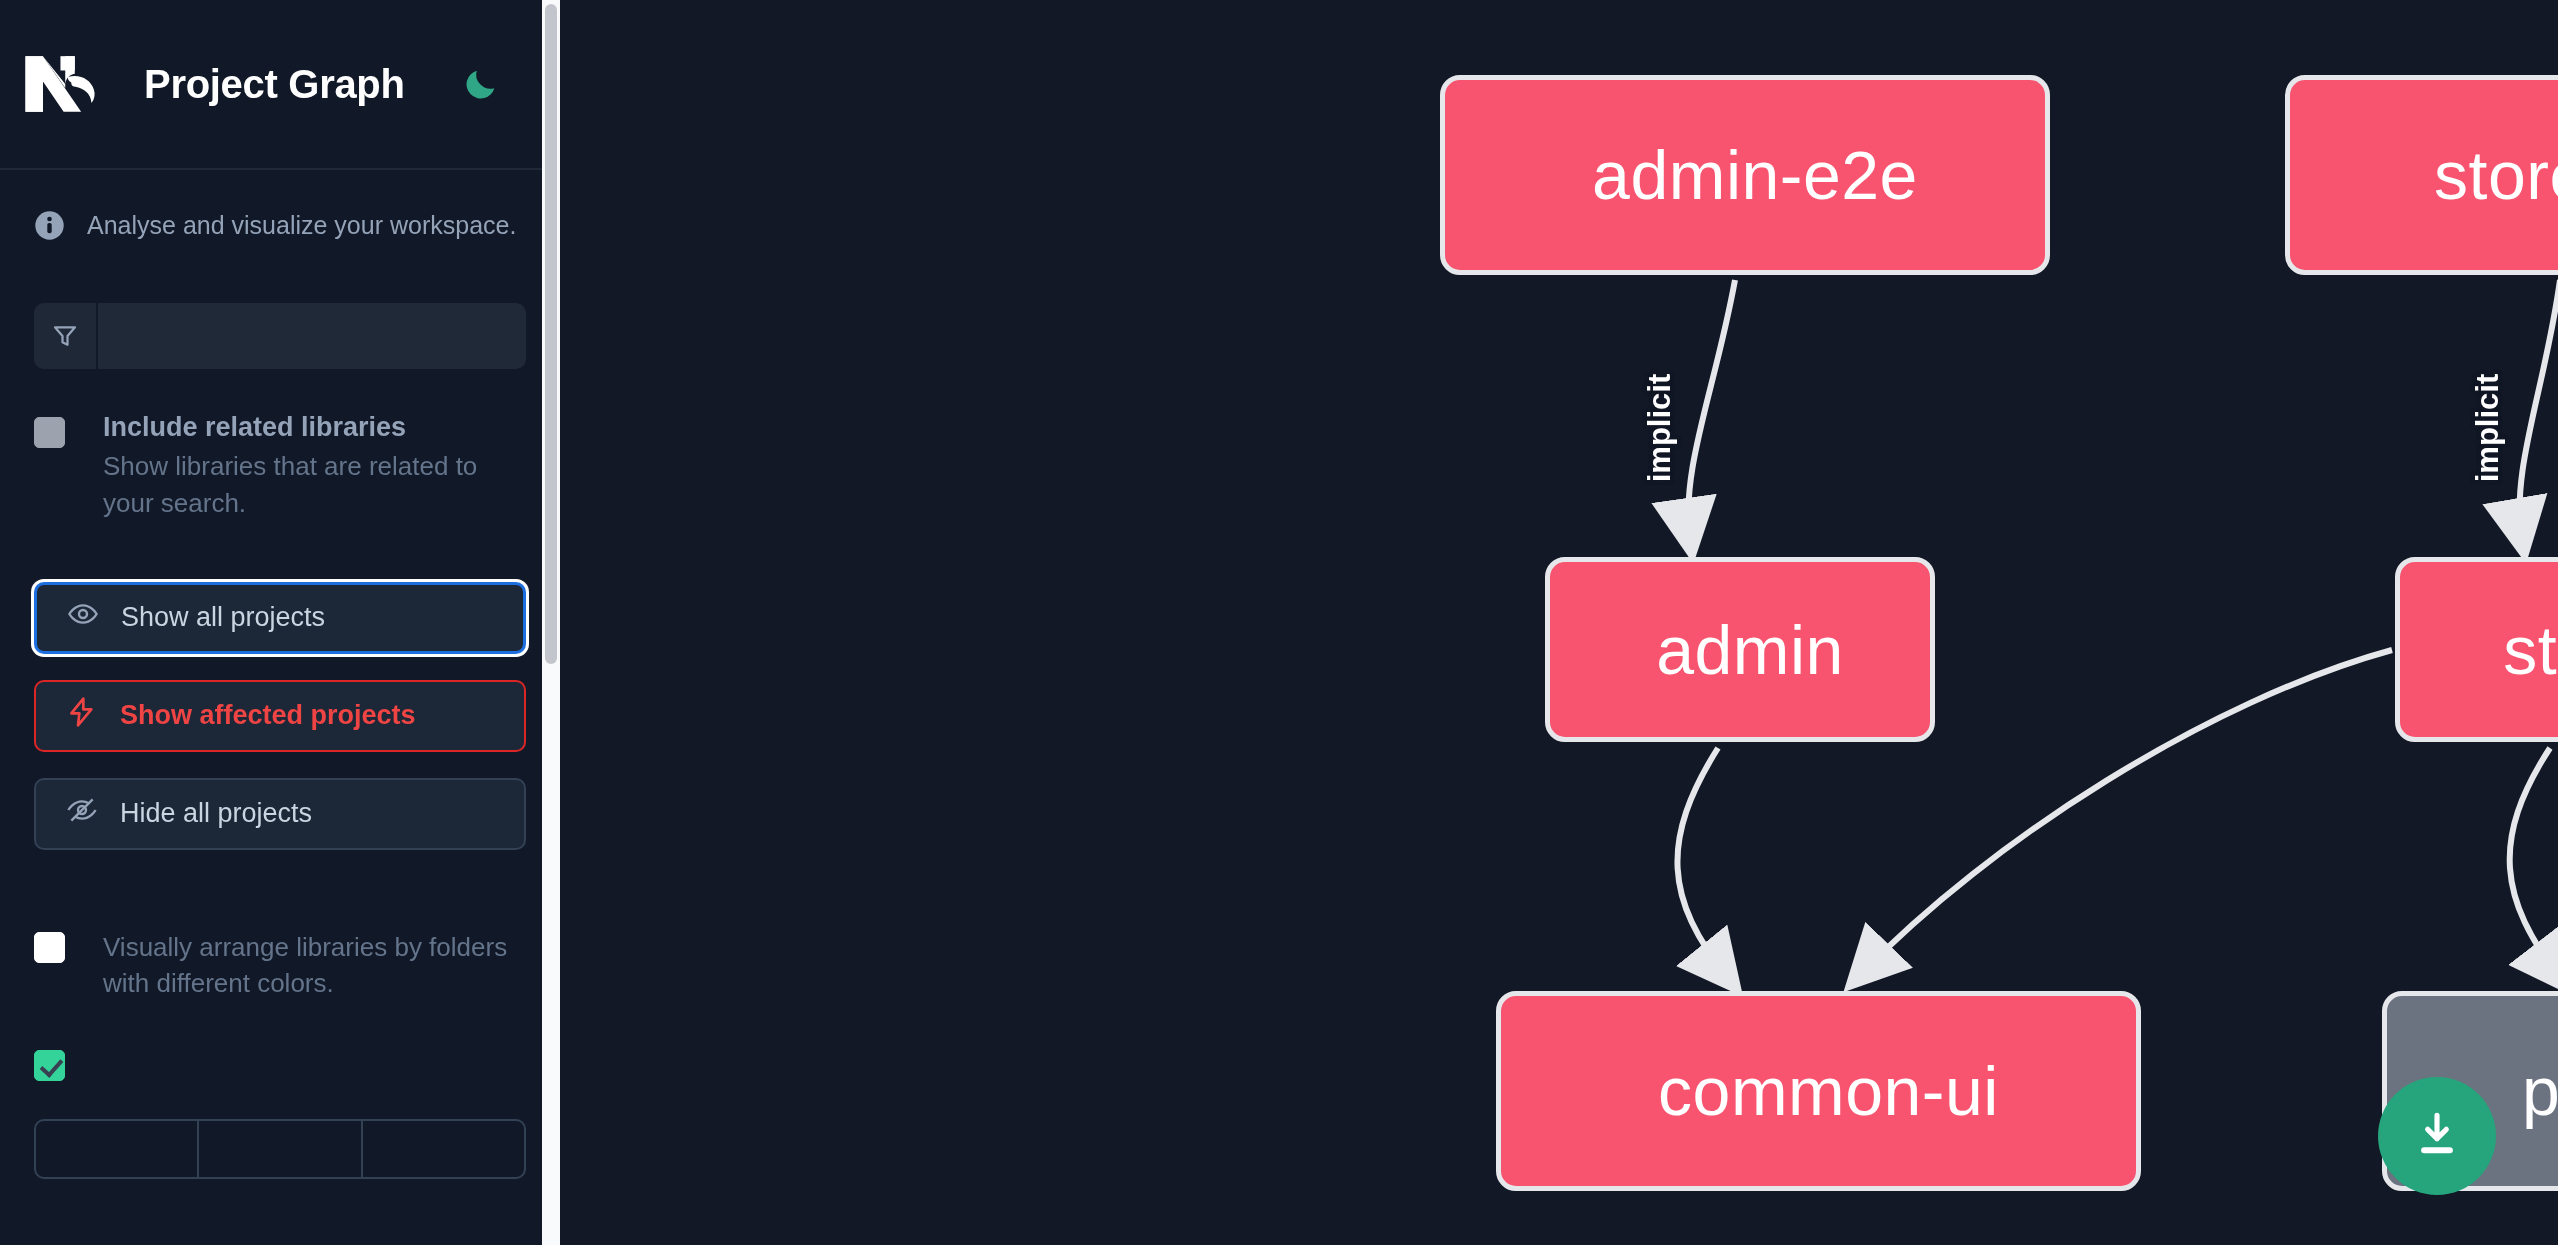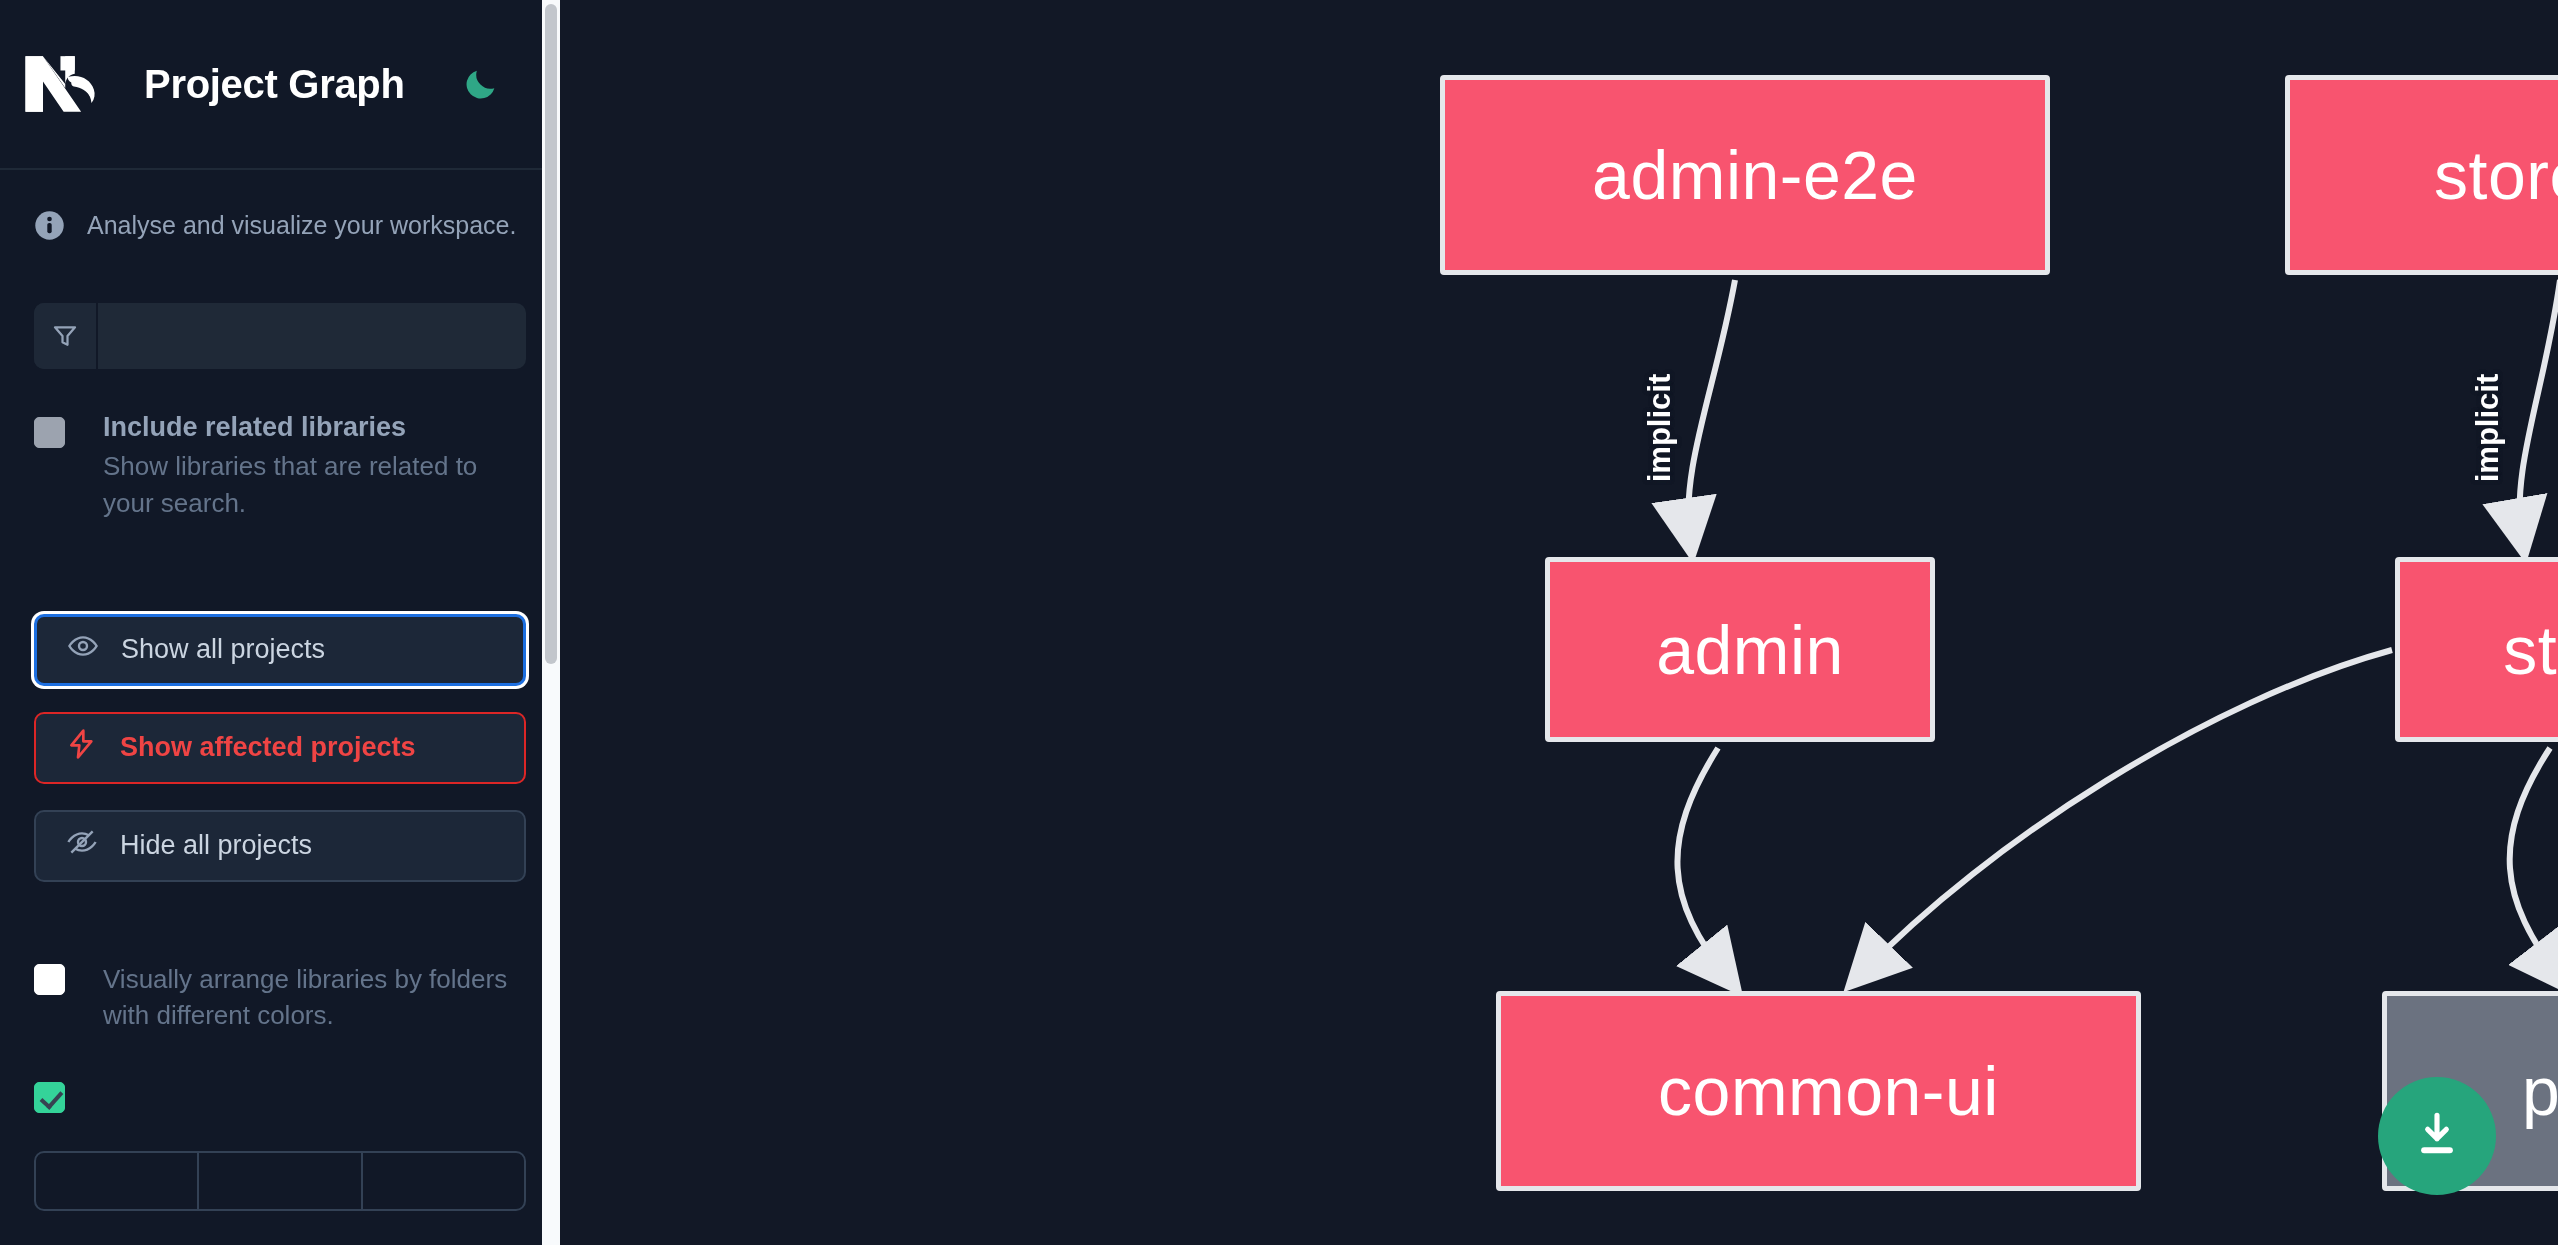--- a/index.html
+++ b/index.html
@@ -96,21 +96,21 @@
     border: 2px solid #334155;
     display: flex; align-items: center;
     gap: 22px; padding: 0 30px;
     cursor: pointer;
     font-size: 27px;
   }
   .btn-label { font-size: 27px; }
   .btn.primary {
     border: 3px solid #1d6fe0;
     box-shadow: 0 0 0 3px #ffffff;
-    margin-top: 92px;
+    margin-top: 60px;
   }
   .btn.primary .btn-label { color: #cbd5e1; }
   .btn.danger { border: 2px solid #dc2626; }
   .btn.danger .btn-label { color: #ef4444; font-weight: 700; }
   .btn.plain .btn-label { color: #cbd5e1; }
 
   .divider-space { height: 34px; }
 
   .seg-peek {
     margin-top: 38px;
@@ -136,21 +136,21 @@
 
   
   .graph {
     position: relative;
     flex: 1; height: 1245px;
     background: #121826;
     overflow: hidden;
   }
   .node {
     position: absolute;
-    border-radius: 4px;
+    border-radius: 20px;
     border: 5px solid #e5e7eb;
     display: flex; align-items: center; justify-content: center;
     color: #ffffff;
     font-size: 68px;
     letter-spacing: 0.5px;
     cursor: pointer;
     z-index: 3;
     padding-left: 20px;
   }
   .node.pink { background: #f8546f; }

